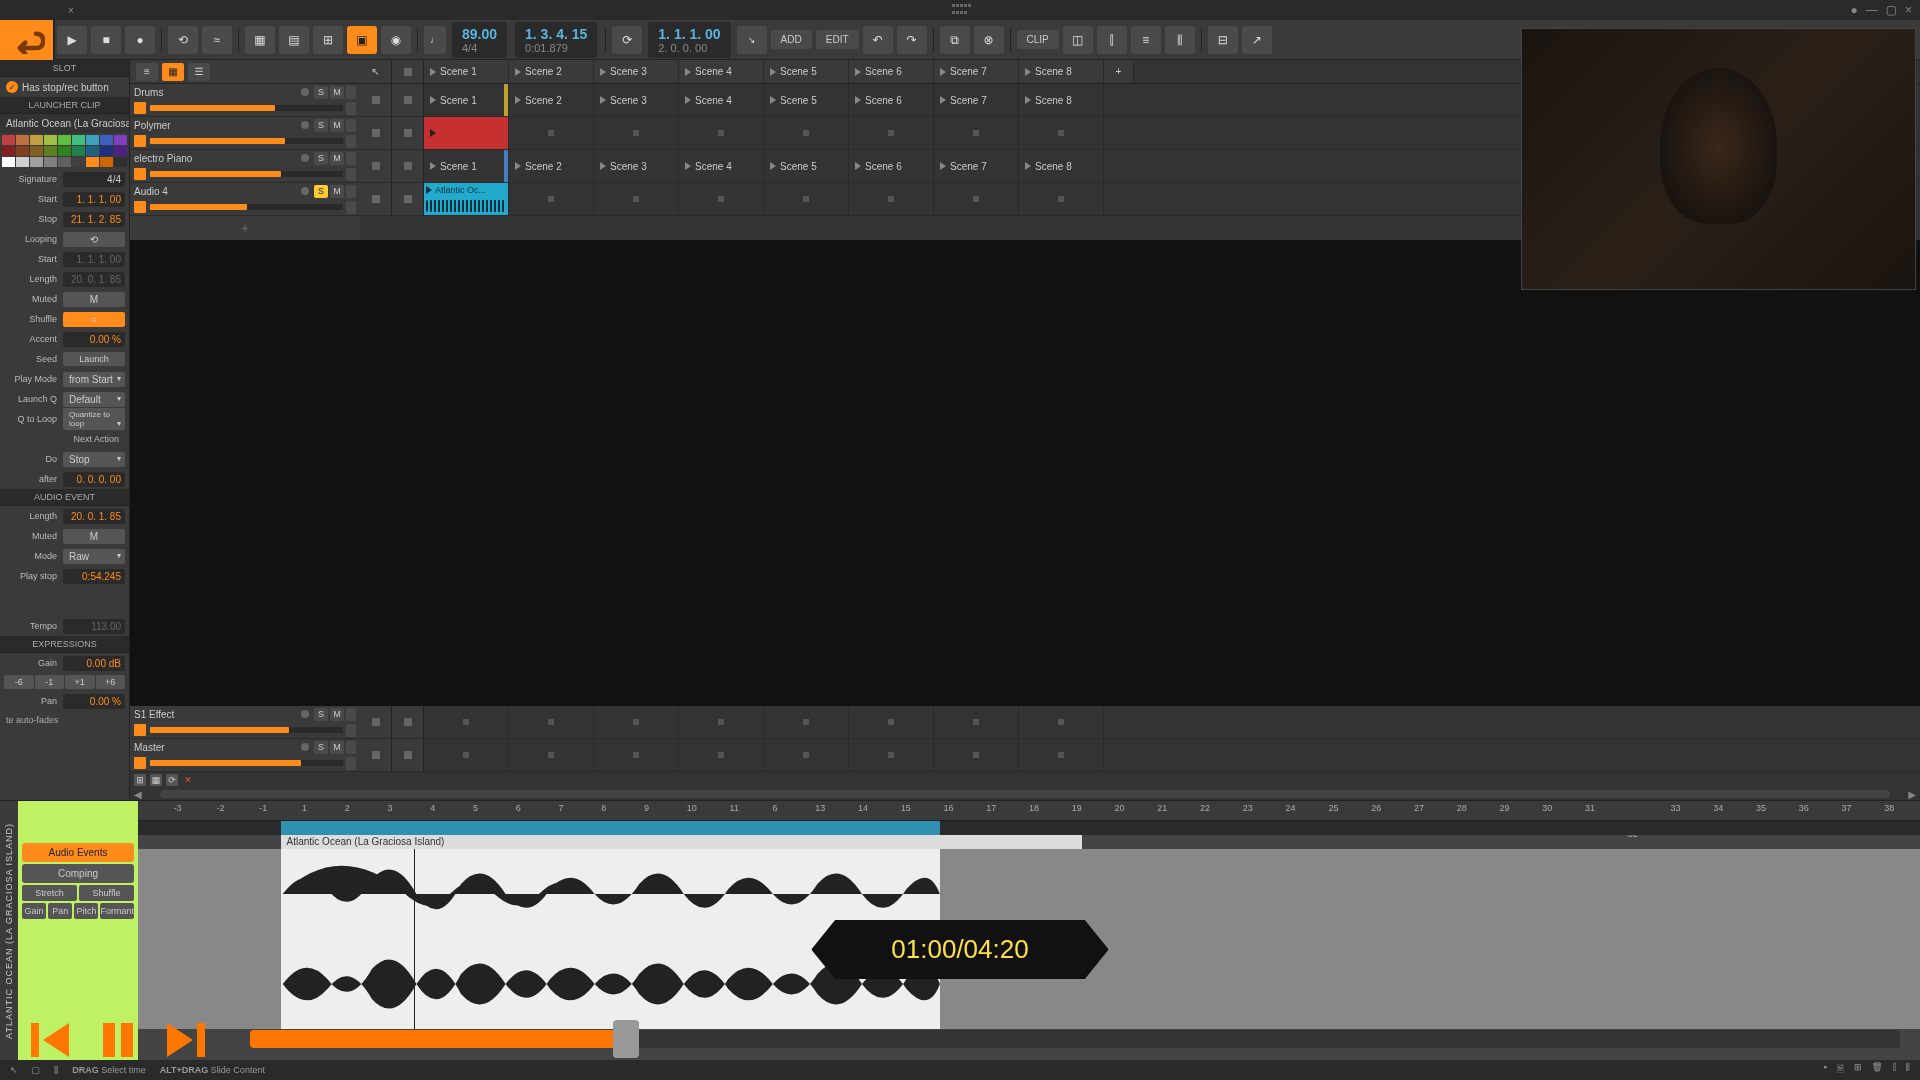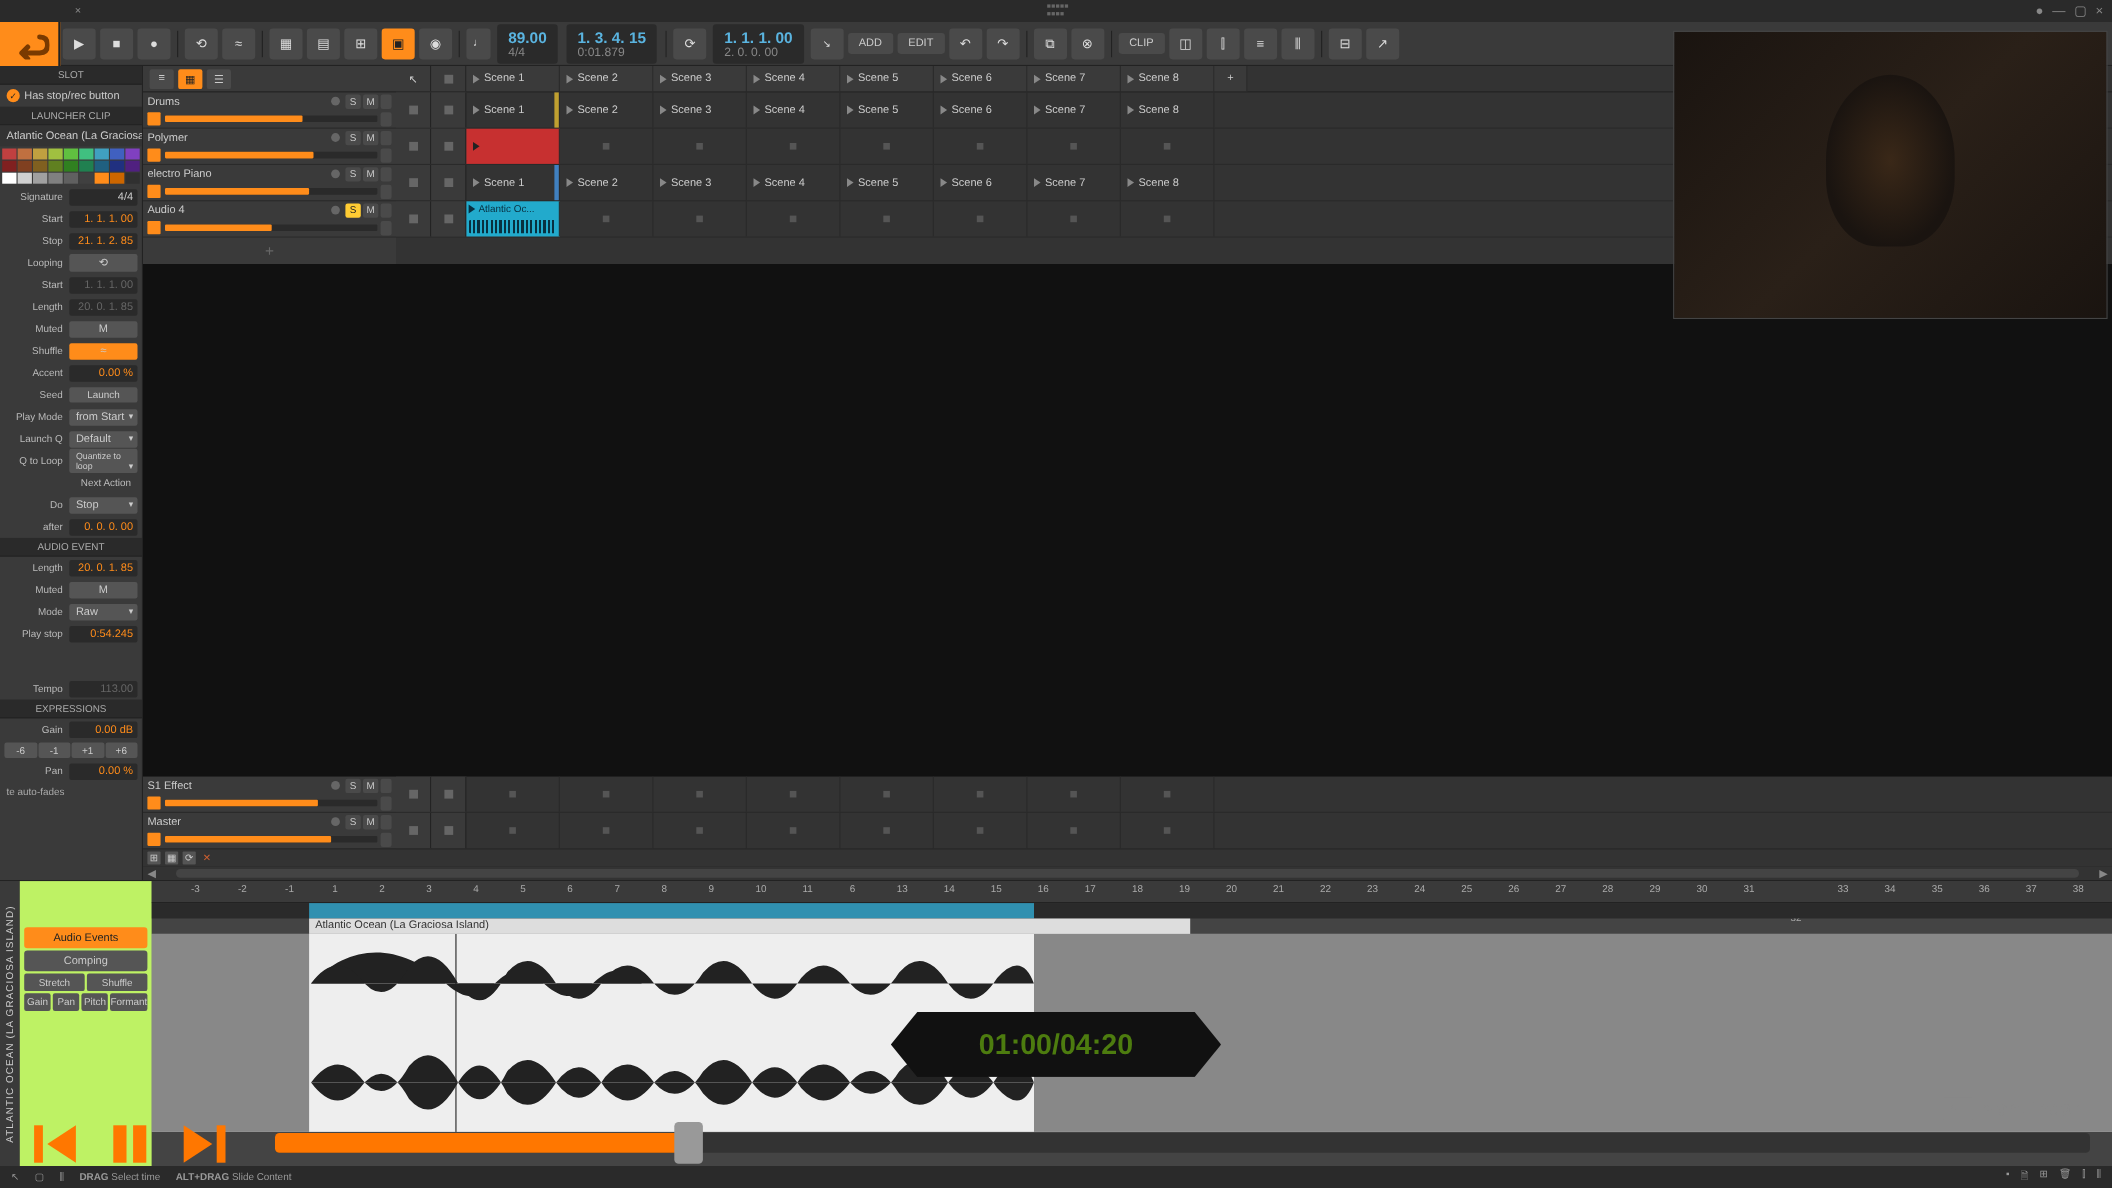--- a/index.html
+++ b/index.html
@@ -112,21 +112,21 @@
 .ruler .tick { position: absolute; font-size: 9px; color: #aaa; top: 2px; }
 .loop-bar { height: 14px; background: #2a2a2a; position: relative; }
 .loop-region { position: absolute; height: 100%; background: #3090b0; }
 .clip-name-bar { height: 14px; background: #ddd; color: #333; font-size: 10px; padding: 1px 6px; position: relative; }
 .wave-display { height: 180px; background: #eee; position: relative; overflow: hidden; }
 .wave-display svg { width: 100%; height: 100%; }
 .wave-outside { position: absolute; top: 0; bottom: 0; background: #888; }
 .playhead { position: absolute; top: 0; bottom: 0; width: 1px; background: #222; }
 
 
-.time-banner { position: absolute; left: 50%; transform: translateX(-50%); top: 920px; background: #111; color: #4d7c0f; font-size: 26px; font-weight: bold; padding: 14px 80px; clip-path: polygon(8% 0, 92% 0, 100% 50%, 92% 100%, 8% 100%, 0 50%); z-index: 50; }
+.time-banner { position: absolute; left: 50%; transform: translateX(-50%); top: 920px; background: #111; color: #fde047; font-size: 26px; font-weight: normal; padding: 14px 80px; clip-path: polygon(8% 0, 92% 0, 100% 50%, 92% 100%, 8% 100%, 0 50%); z-index: 50; }
 
 
 .vid-controls { position: absolute; bottom: 0; left: 0; right: 0; height: 70px; z-index: 60; }
 .vid-progress { position: absolute; left: 250px; right: 20px; top: 20px; height: 18px; background: #333; border-radius: 4px; }
 .vid-progress .fill { height: 100%; background: #ff7700; border-radius: 4px 0 0 4px; }
 .vid-progress .handle { position: absolute; top: -10px; width: 26px; height: 38px; background: #999; border-radius: 4px; }
 .vid-btns { position: absolute; left: 20px; top: 0; display: flex; gap: 8px; }
 .vid-btns .vb { width: 60px; height: 60px; display: flex; align-items: center; justify-content: center; }
 .vid-btns svg { fill: #ff7700; }
 

